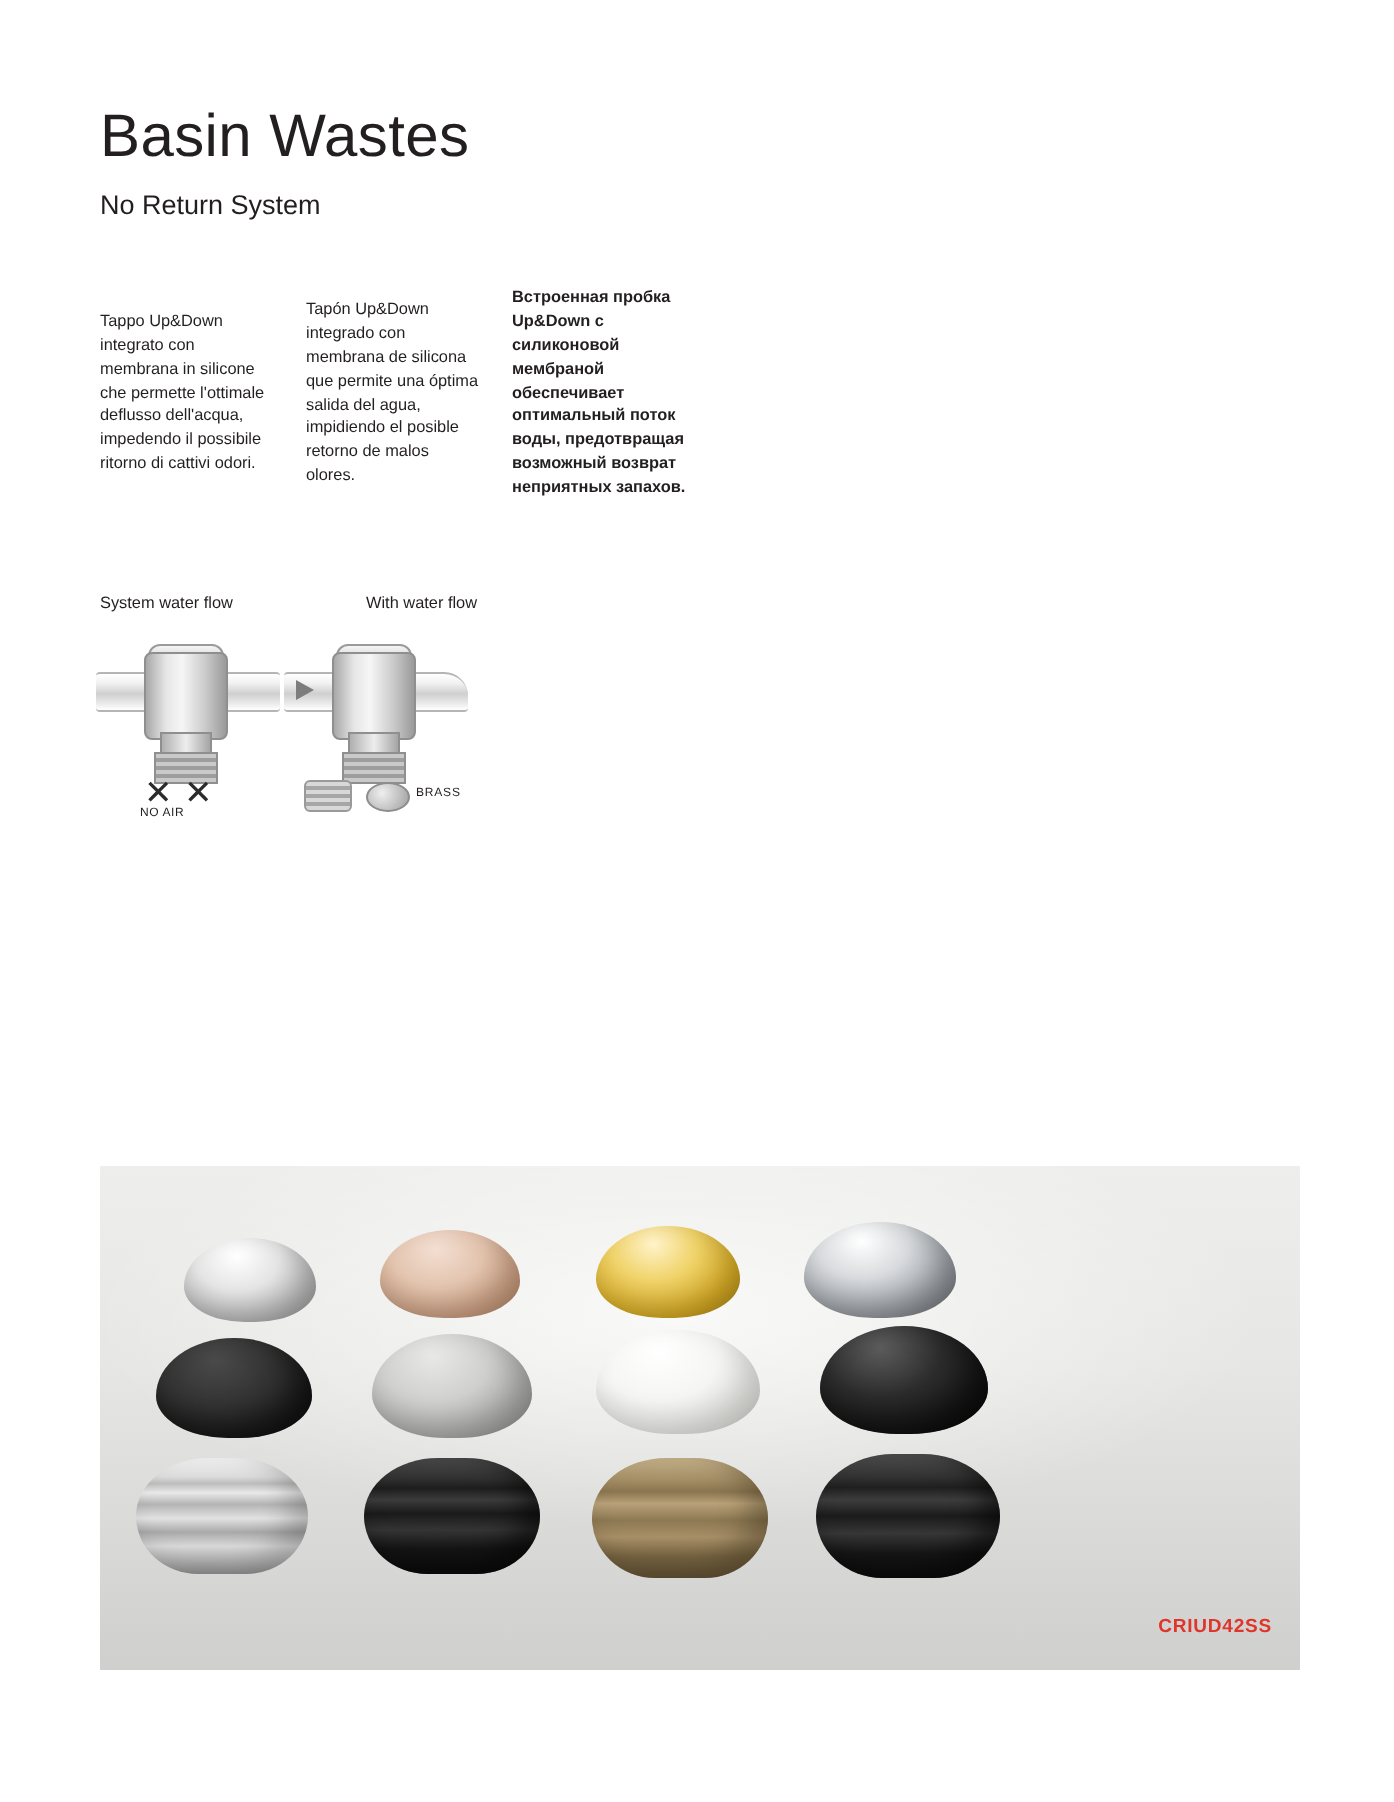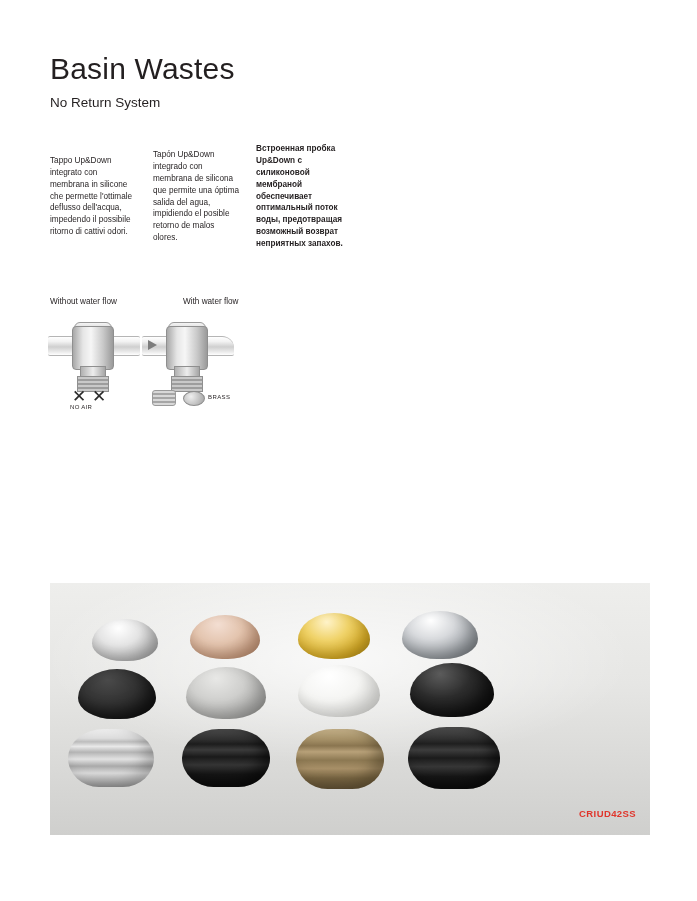--- a/index.html
+++ b/index.html
@@ -246,21 +246,21 @@
   <div class="title">Basin Wastes</div>
   <div class="subtitle">No Return System</div>
 
   <div class="cols">
     <div class="col">Tappo Up&amp;Down integrato con membrana in silicone che permette l'ottimale deflusso dell'acqua, impedendo il possibile ritorno di cattivi odori.</div>
     <div class="col">Tapón Up&amp;Down integrado con membrana de silicona que permite una óptima salida del agua, impidiendo el posible retorno de malos olores.</div>
     <div class="col">Встроенная пробка Up&amp;Down с силиконовой мембраной обеспечивает оптимальный поток воды, предотвращая возможный возврат неприятных запахов.</div>
   </div>
 
   <div class="flow-labels">
-    <div class="flow-label-a">Without water flow</div>
+    <div class="flow-label-a">System water flow</div>
     <div class="flow-label-b">With water flow</div>
   </div>
 
   <div class="diagram diag-a">
     <div class="pipe"></div>
     <div class="plug-cap"></div>
     <div class="plug-body"></div>
     <div class="plug-stem"></div>
     <div class="plug-thread"></div>
     <div class="cross cross-1">✕</div>

